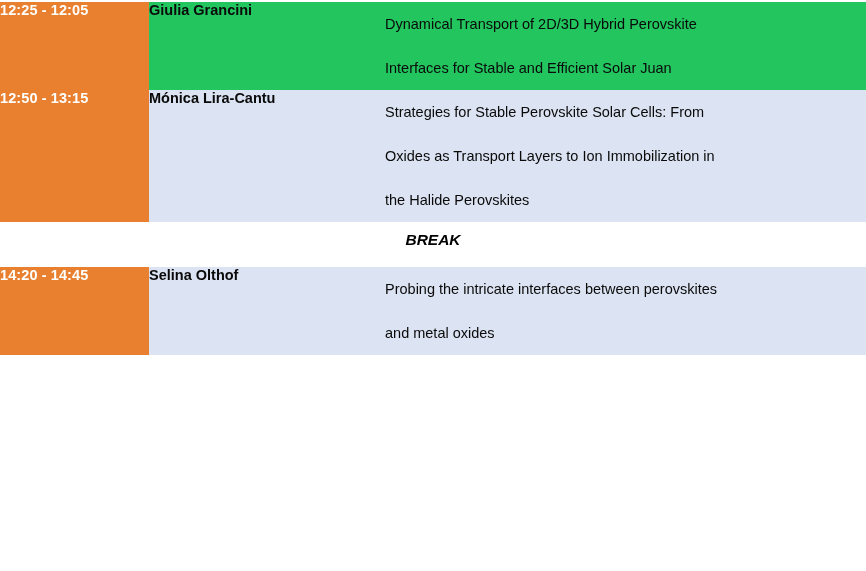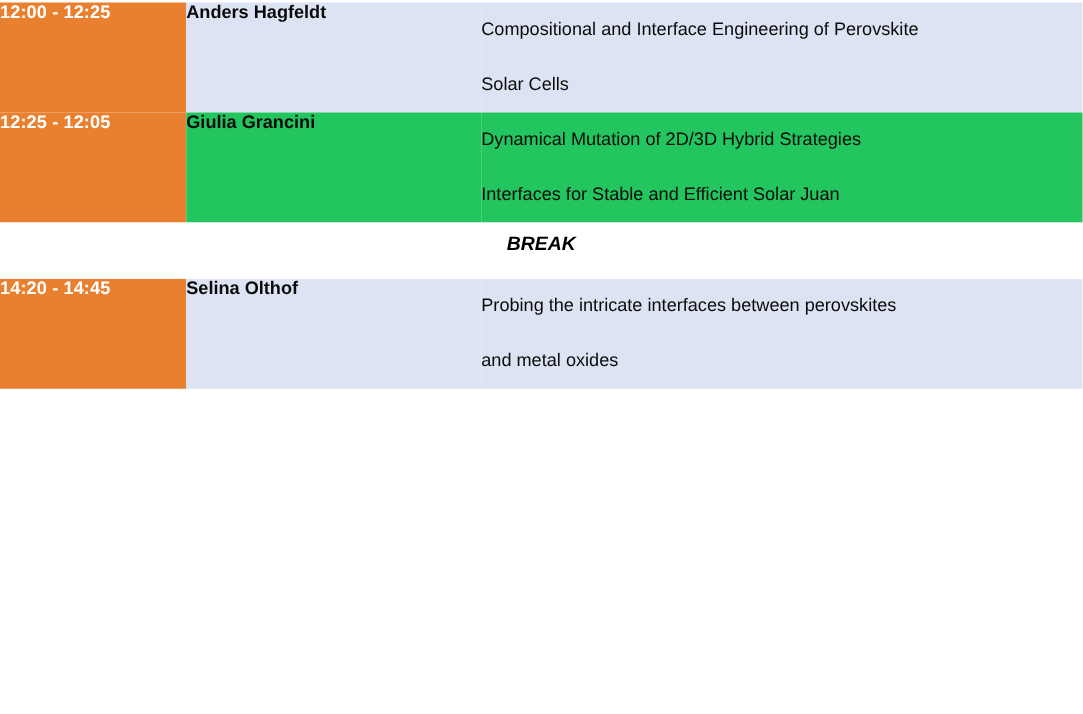--- a/index.html
+++ b/index.html
@@ -106,38 +106,39 @@
 </head>
 <body>
 
 <div class="schedule-page">
 
   <div class="gap-band"></div>
 
   <table class="session-table">
     <tbody>
 
-      <tr class="row-light pad-1">
-        <td class="col-time cell-time">12:00 - 12:25</td>
-        <td class="col-name cell-name">Anders Hagfeldt</td>
-        <td class="col-title cell-title">
-          <span class="line">Compositional and Interface Engineering of Perovskite</span>
-          <span class="line">Solar Cells</span>
-        </td>
-      </tr>
 
       <tr class="row-dark pad-1">
         <td class="col-time cell-time">12:25 - 12:05</td>
         <td class="col-name cell-name">Giulia Grancini</td>
         <td class="col-title cell-title">
-          <span class="line">Dynamical Mutation of 2D/3D Hybrid Strategies</span>
+          <span class="line">Dynamical Transport of 2D/3D Hybrid Perovskite</span>
           <span class="line">Interfaces for Stable and Efficient Solar Juan</span>
         </td>
       </tr>
 
+      <tr class="row-light pad-1">
+        <td class="col-time cell-time">12:50 - 13:15</td>
+        <td class="col-name cell-name">Mónica Lira-Cantu</td>
+        <td class="col-title cell-title">
+          <span class="line">Strategies for Stable Perovskite Solar Cells: From</span>
+          <span class="line">Oxides as Transport Layers to Ion Immobilization in</span>
+          <span class="line">the Halide Perovskites</span>
+        </td>
+      </tr>
 
     </tbody>
   </table>
 
   <div class="break-band">
     <div class="break-label">BREAK</div>
   </div>
 
   <table class="session-table">
     <tbody>

